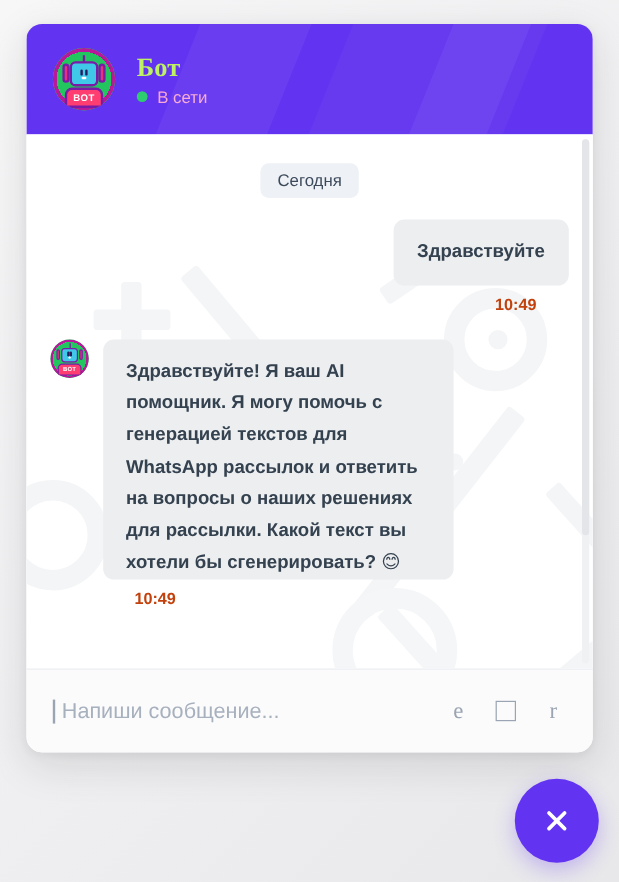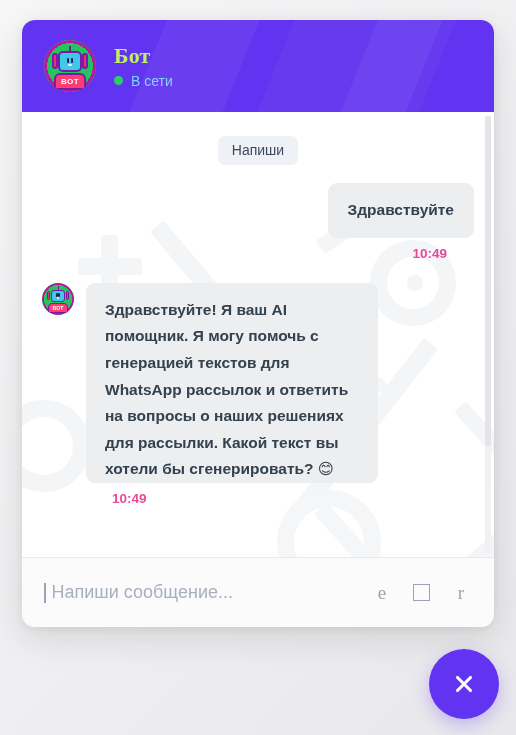--- a/index.html
+++ b/index.html
@@ -193,21 +193,21 @@
     gap: 8px;
   }
   .status-dot {
     width: 9px;
     height: 9px;
     border-radius: 50%;
     background: #2ecc71;
     flex: 0 0 auto;
   }
   .status-label {
-    color: #7dd3fc;
+    color: #f9a8d4;
     font-size: 14px;
     line-height: 1;
   }
 
   
   .chat-body {
     position: relative;
     flex: 1 1 auto;
     background: #ffffff;
     overflow: hidden;
@@ -329,21 +329,21 @@
     border-radius: 9px;
     max-width: 260px;
   }
   .bubble.in {
     font-weight: 700;
     max-width: 292px;
     padding: 14px 18px 0 19px;
   }
   .msg-time {
     font-size: 13.5px;
-    color: #ec4899;
+    color: #c2410c;
     font-weight: 700;
     line-height: 1;
   }
   .time-row { display: flex; margin: 9px 0 22px 0; }
   .time-row.out { justify-content: flex-end; padding-right: 27px; }
   .time-row.in { justify-content: flex-start; padding-left: 70px; }
 
   
   .composer {
     flex: 0 0 auto;
@@ -477,21 +477,21 @@
       <div class="wm wm-diag3"></div>
       <div class="wm wm-circ-left"></div>
       <div class="wm wm-nocircle"></div>
       <div class="wm wm-noslash"></div>
       <div class="wm wm-sq"></div>
     </div>
 
     <div class="chat-scroll">
 
       <div class="date-divider">
-        <span class="date-pill">Напиши</span>
+        <span class="date-pill">Сегодня</span>
       </div>
 
       <div class="msg-row out">
         <div class="bubble out">Здравствуйте</div>
       </div>
       <div class="time-row out">
         <span class="msg-time">10:49</span>
       </div>
 
       <div class="msg-row in">

